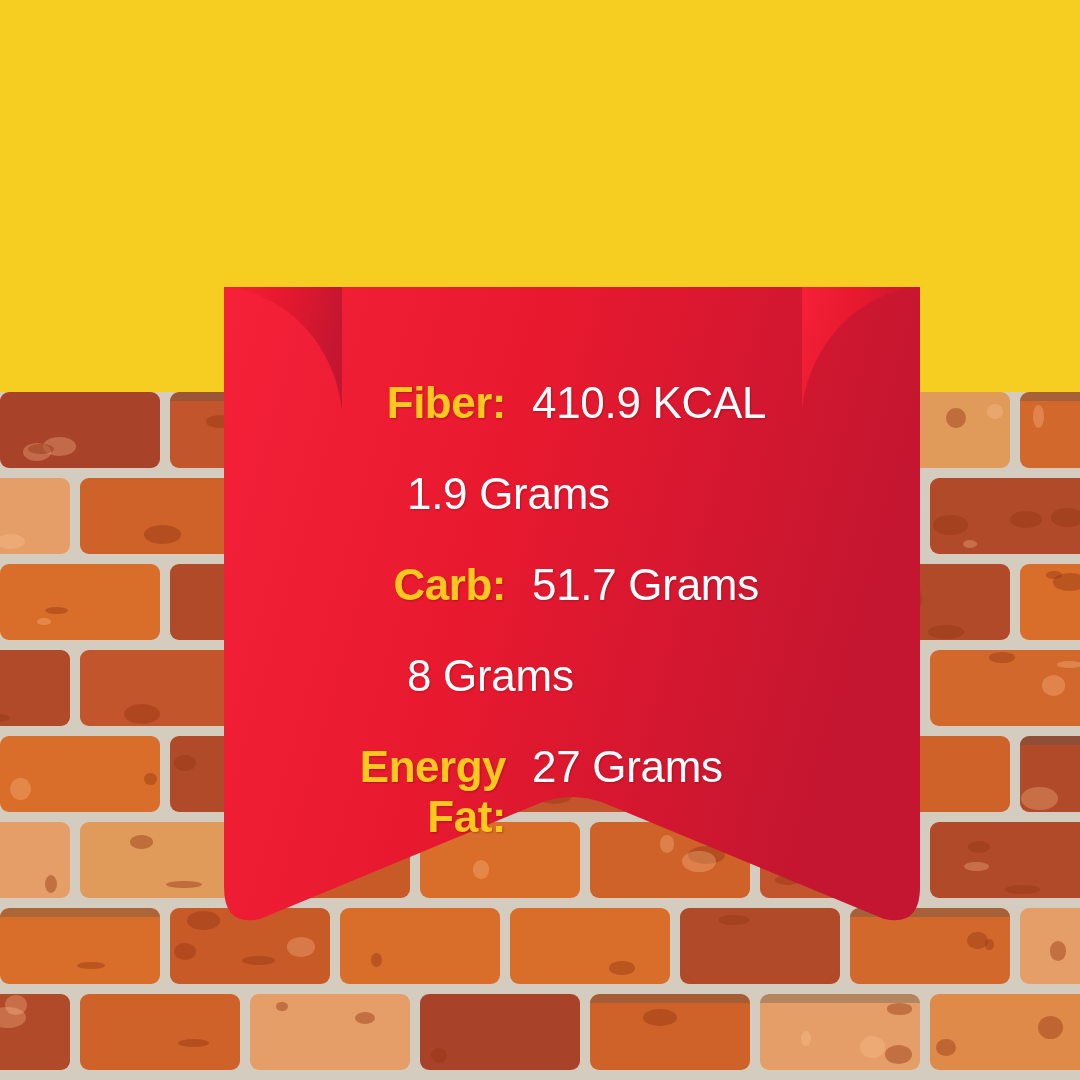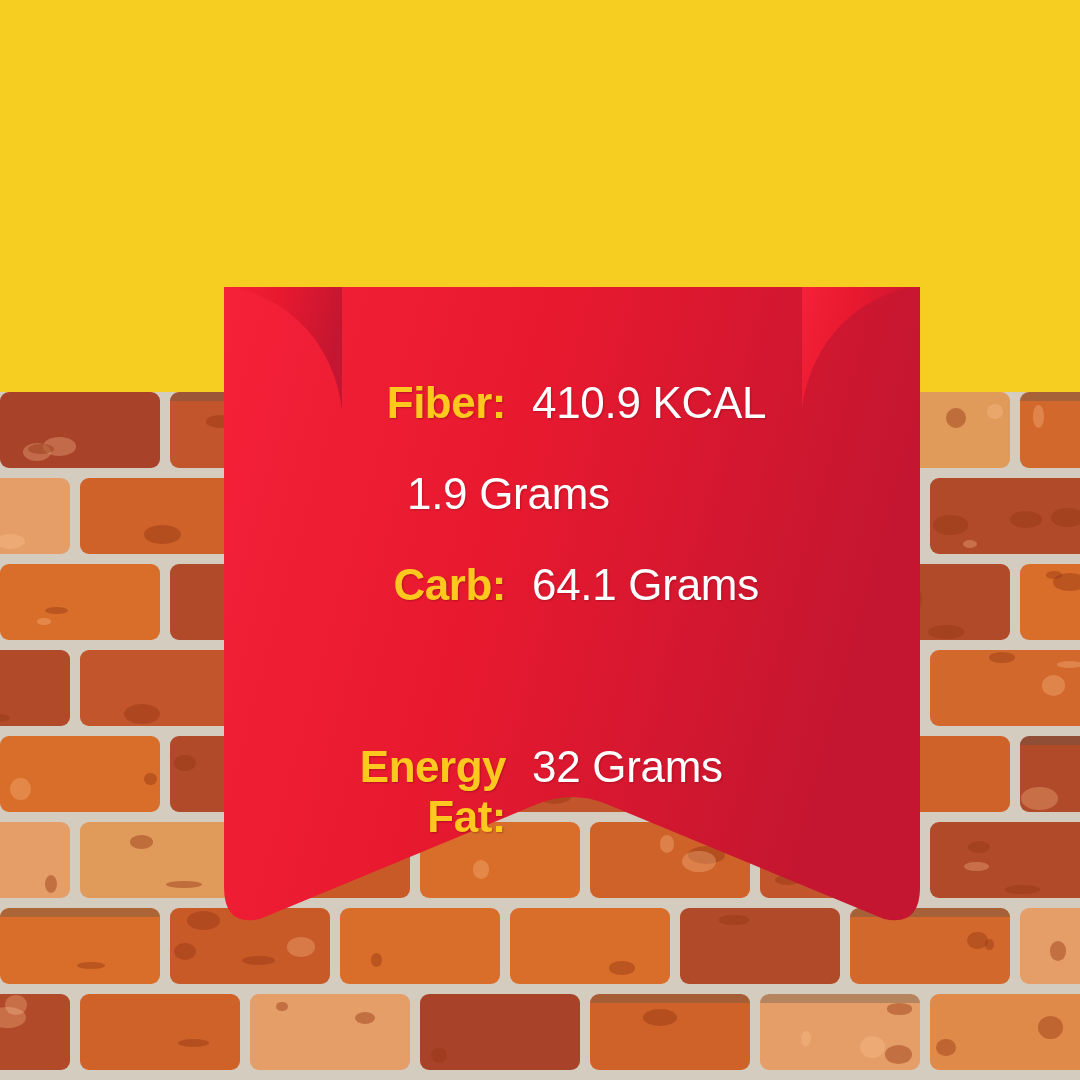--- a/index.html
+++ b/index.html
@@ -442,23 +442,24 @@
   <div id="rows">
     <div class="nrow">
       <div class="nlabel">Fiber:</div>
       <div class="nvalue">410.9 KCAL</div>
     </div>
     <div class="nrow">
       <div class="nvalue">1.9 Grams</div>
     </div>
     <div class="nrow">
       <div class="nlabel">Carb:</div>
-      <div class="nvalue">64.1 Grams</div>
+      <div class="nvalue">51.7 Grams</div>
     </div>
     <div class="nrow">
+      <div class="nvalue">8 Grams</div>
     </div>
     <div class="nrow">
       <div class="nlabel">Energy Fat:</div>
-      <div class="nvalue">32 Grams</div>
+      <div class="nvalue">27 Grams</div>
     </div>
   </div>
 
 </div>
 
 </body></html>

